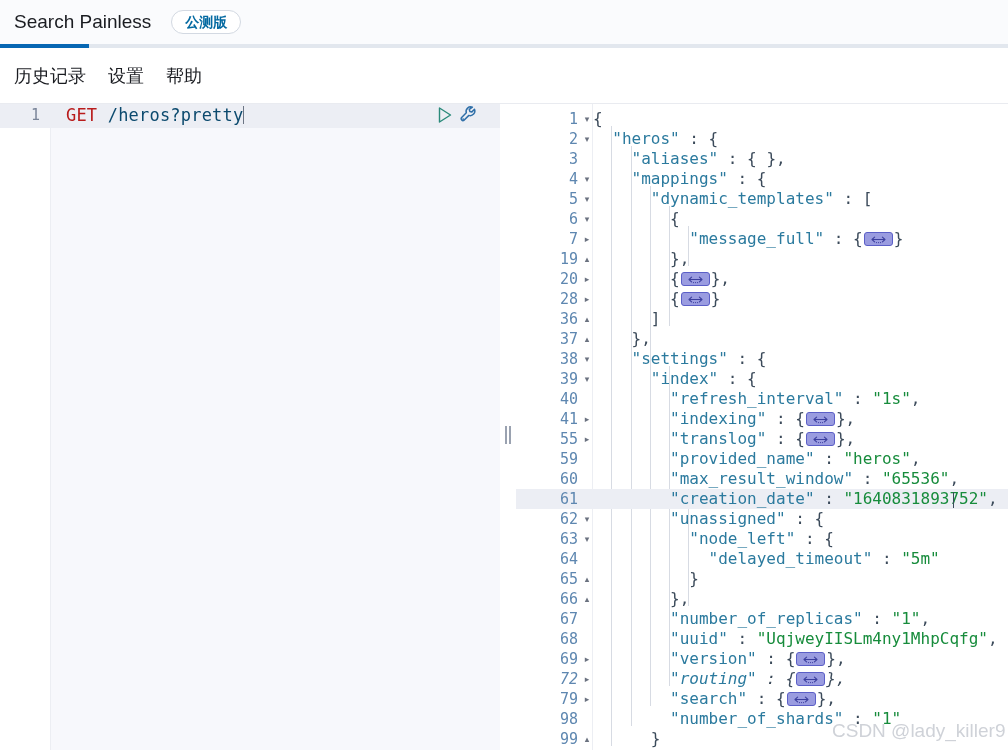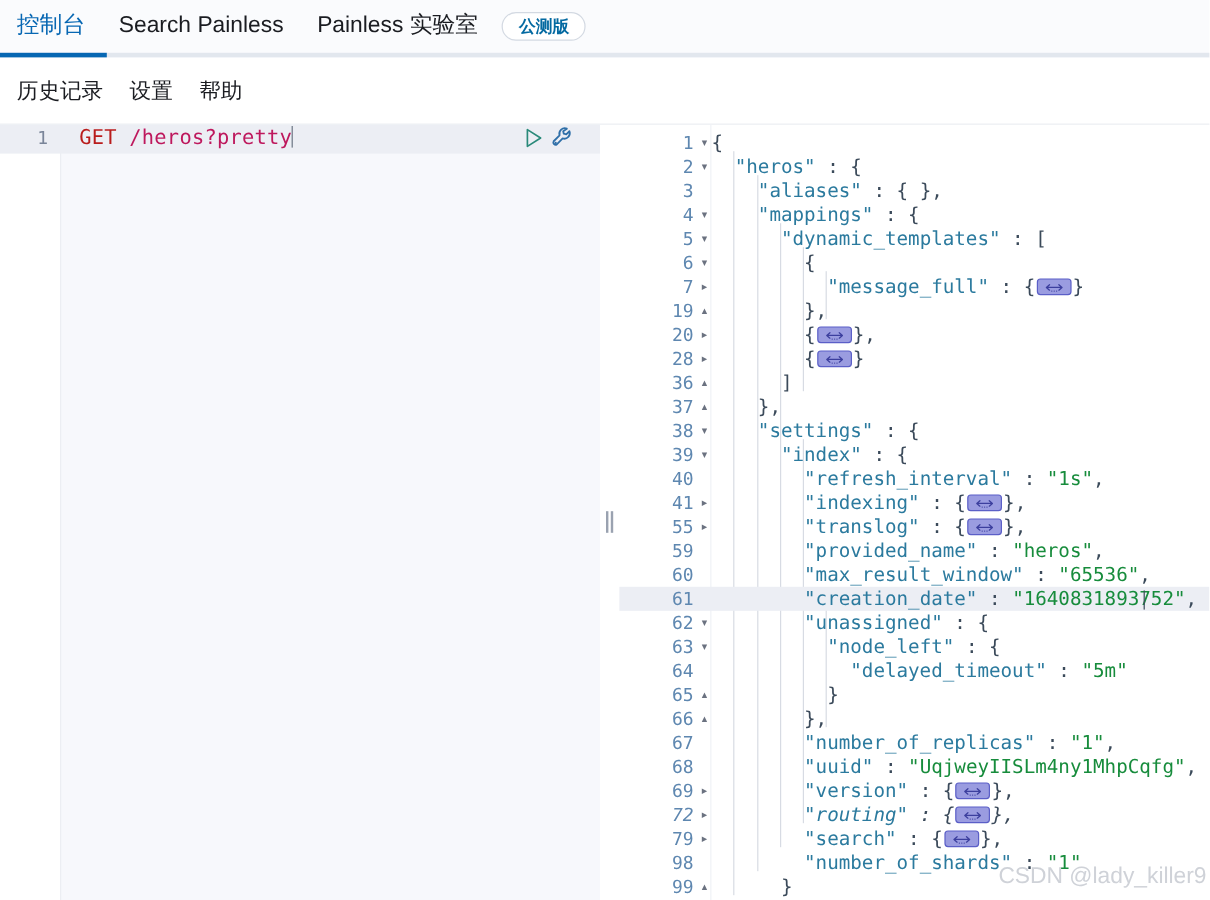--- a/index.html
+++ b/index.html
@@ -79,21 +79,21 @@
     text-align:right;font-size:15px;color:#7a8599;
     font-family:"DejaVu Sans Mono","Liberation Mono",monospace;
   }
   .req-text{
     position:absolute;left:66px;top:1px;
     font-size:17px;letter-spacing:0.2px;
     font-family:"DejaVu Sans Mono","Liberation Mono",monospace;
     white-space:pre;
   }
   .kw-method{color:#b91c1c;}
-  .kw-path{color:#be185d;}
+  .kw-path{color:#0c4a6e;}
   .caret{
     display:inline-block;width:1px;height:18px;
     background:#6c7584;vertical-align:-3px;
   }
   .play-icon{
     position:absolute;left:436px;top:106px;cursor:pointer;
   }
   .wrench-icon{
     position:absolute;left:458px;top:104px;cursor:pointer;
   }
@@ -180,23 +180,21 @@
     font-family:"Liberation Sans","DejaVu Sans",sans-serif;
   }
 </style>
 </head>
 <body>
 
 <div id="app">
 
   <div class="tabbar">
     <div class="tabs" id="tabs">
-        <div class="tab active first">控制台</div>
         <div class="tab">Search Painless</div>
-        <div class="tab">Painless 实验室</div>
         <span class="badge">公测版</span>
       </div>
     <div class="tabbar-underline"></div>
     <div class="tabbar-active-underline"></div>
   </div>
 
   <div class="menubar">
     <div class="menuitems" id="menuitems">
         <div class="menuitem">历史记录</div>
         <div class="menuitem">设置</div>

